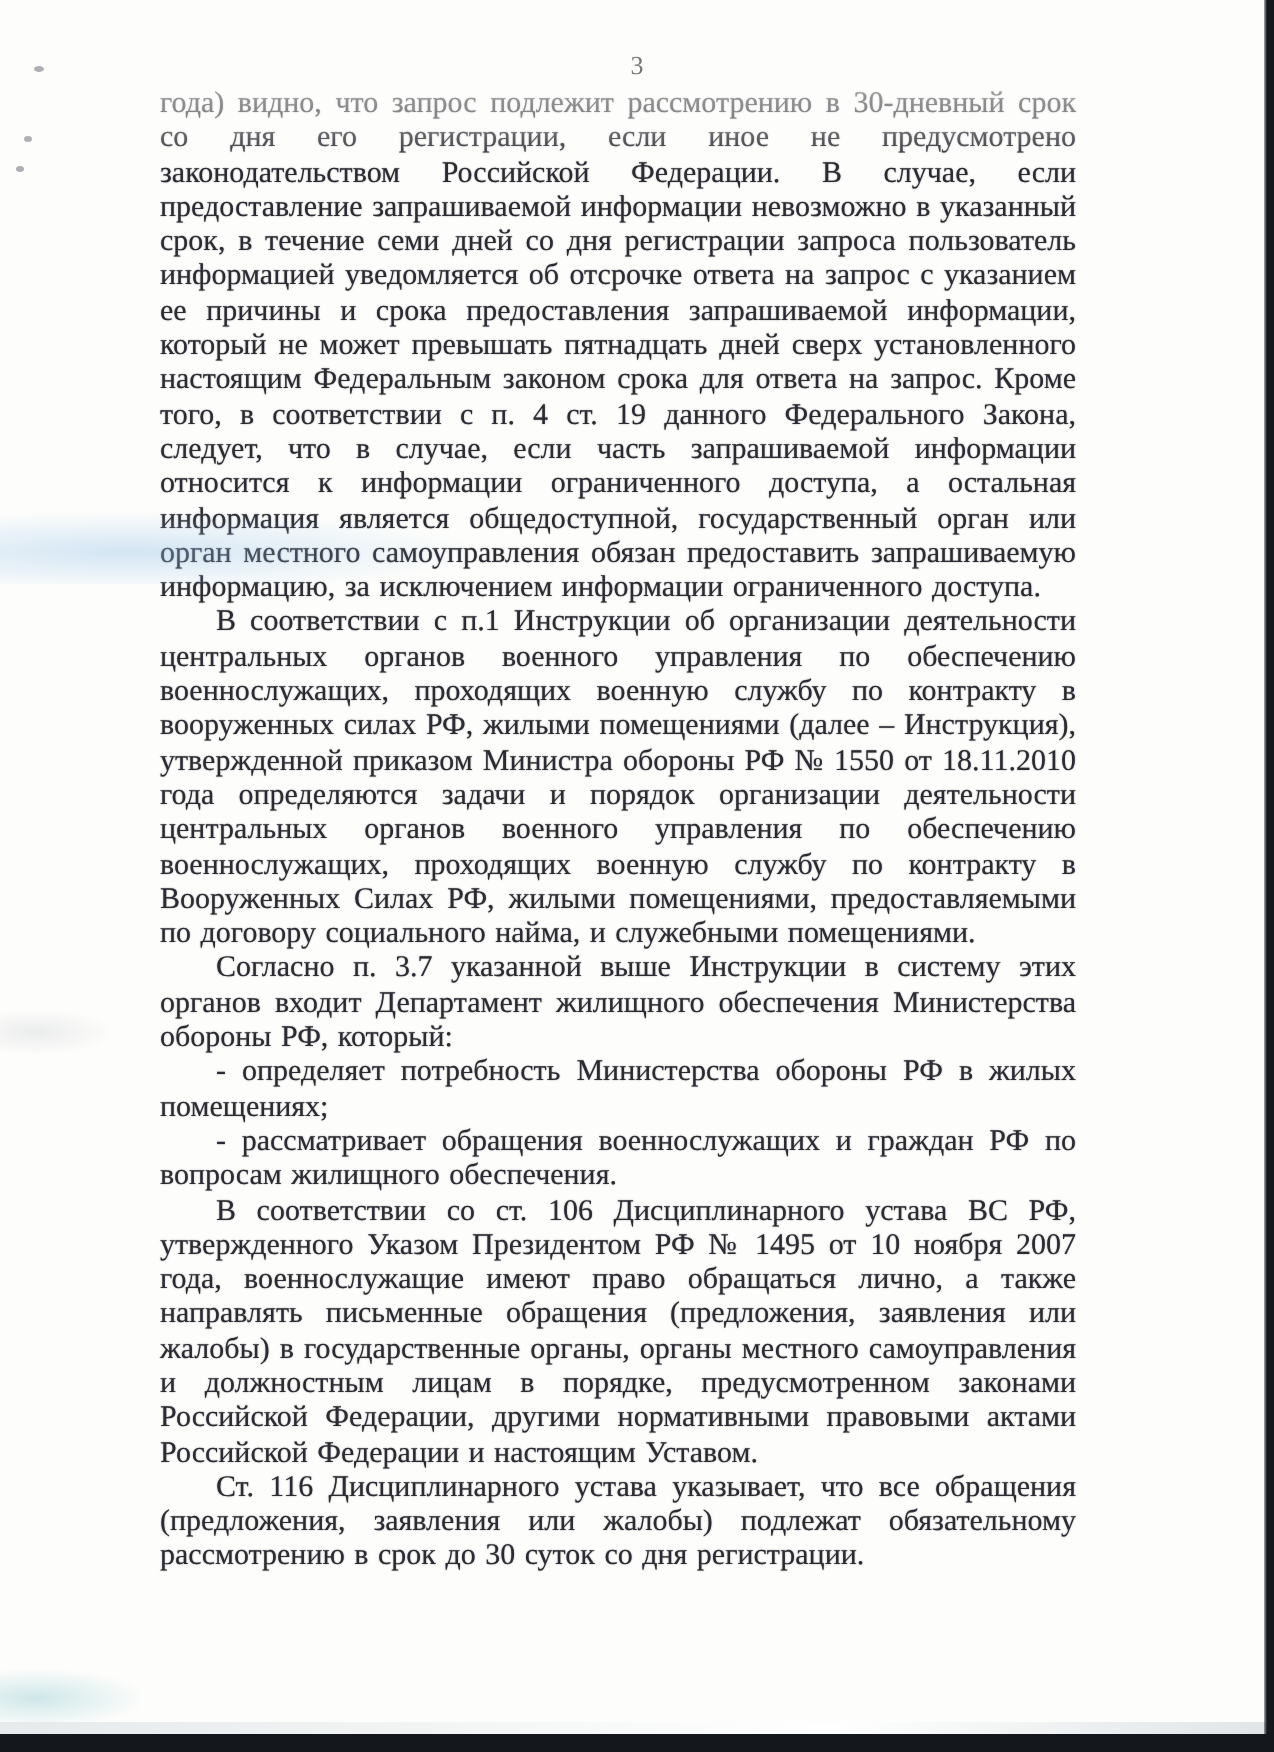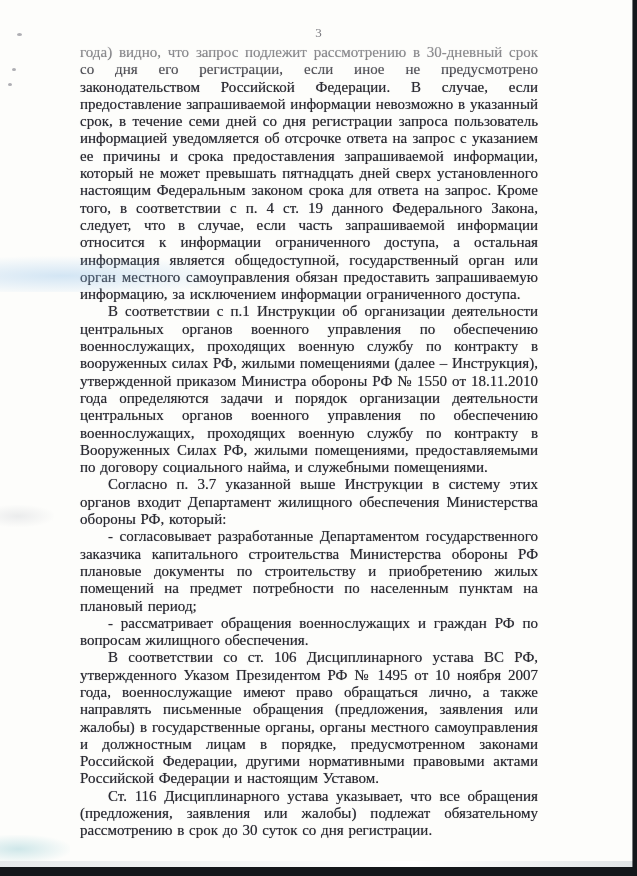--- a/index.html
+++ b/index.html
@@ -128,21 +128,21 @@
 <body>
 
 <div class="scan-page">
 
   <div class="page-number">3</div>
 
   <div class="text-block">
     <p class="para no-indent">года) видно, что запрос подлежит рассмотрению в 30-дневный срок со дня его регистрации, если иное не предусмотрено законодательством Российской Федерации. В случае, если предоставление запрашиваемой информации невозможно в указанный срок, в течение семи дней со дня регистрации запроса пользователь информацией уведомляется об отсрочке ответа на запрос с указанием ее причины и срока предоставления запрашиваемой информации, который не может превышать пятнадцать дней сверх установленного настоящим Федеральным законом срока для ответа на запрос. Кроме того, в соответствии с п. 4 ст. 19 данного Федерального Закона, следует, что в случае, если часть запрашиваемой информации относится к информации ограниченного доступа, а остальная информация является общедоступной, государственный орган или орган местного самоуправления обязан предоставить запрашиваемую информацию, за исключением информации ограниченного доступа.</p>
     <p class="para">В соответствии с п.1 Инструкции об организации деятельности центральных органов военного управления по обеспечению военнослужащих, проходящих военную службу по контракту в вооруженных силах РФ, жилыми помещениями (далее – Инструкция), утвержденной приказом Министра обороны РФ № 1550 от 18.11.2010 года определяются задачи и порядок организации деятельности центральных органов военного управления по обеспечению военнослужащих, проходящих военную службу по контракту в Вооруженных Силах РФ, жилыми помещениями, предоставляемыми по договору социального найма, и служебными помещениями.</p>
     <p class="para">Согласно п. 3.7 указанной выше Инструкции в систему этих органов входит Департамент жилищного обеспечения Министерства обороны РФ, который:</p>
-    <p class="para">- согласовывает разработанные Департаментом государственного заказчика капитального строительства Министерства обороны РФ плановые документы по строительству и приобретению жилых помещений на предмет потребности по населенным пунктам на плановый период;</p>
+    <p class="para">- определяет потребность Министерства обороны РФ в жилых помещениях;</p>
     <p class="para">- рассматривает обращения военнослужащих и граждан РФ по вопросам жилищного обеспечения.</p>
     <p class="para">В соответствии со ст. 106 Дисциплинарного устава ВС РФ, утвержденного Указом Президентом РФ № 1495 от 10 ноября 2007 года, военнослужащие имеют право обращаться лично, а также направлять письменные обращения (предложения, заявления или жалобы) в государственные органы, органы местного самоуправления и должностным лицам в порядке, предусмотренном законами Российской Федерации, другими нормативными правовыми актами Российской Федерации и настоящим Уставом.</p>
     <p class="para">Ст. 116 Дисциплинарного устава указывает, что все обращения (предложения, заявления или жалобы) подлежат обязательному рассмотрению в срок до 30 суток со дня регистрации.</p>
   </div>
 
   <div class="fade-top"></div>
 
   <div class="smudge smudge-1"></div>
   <div class="smudge smudge-2"></div>
   <div class="smudge smudge-3"></div>

